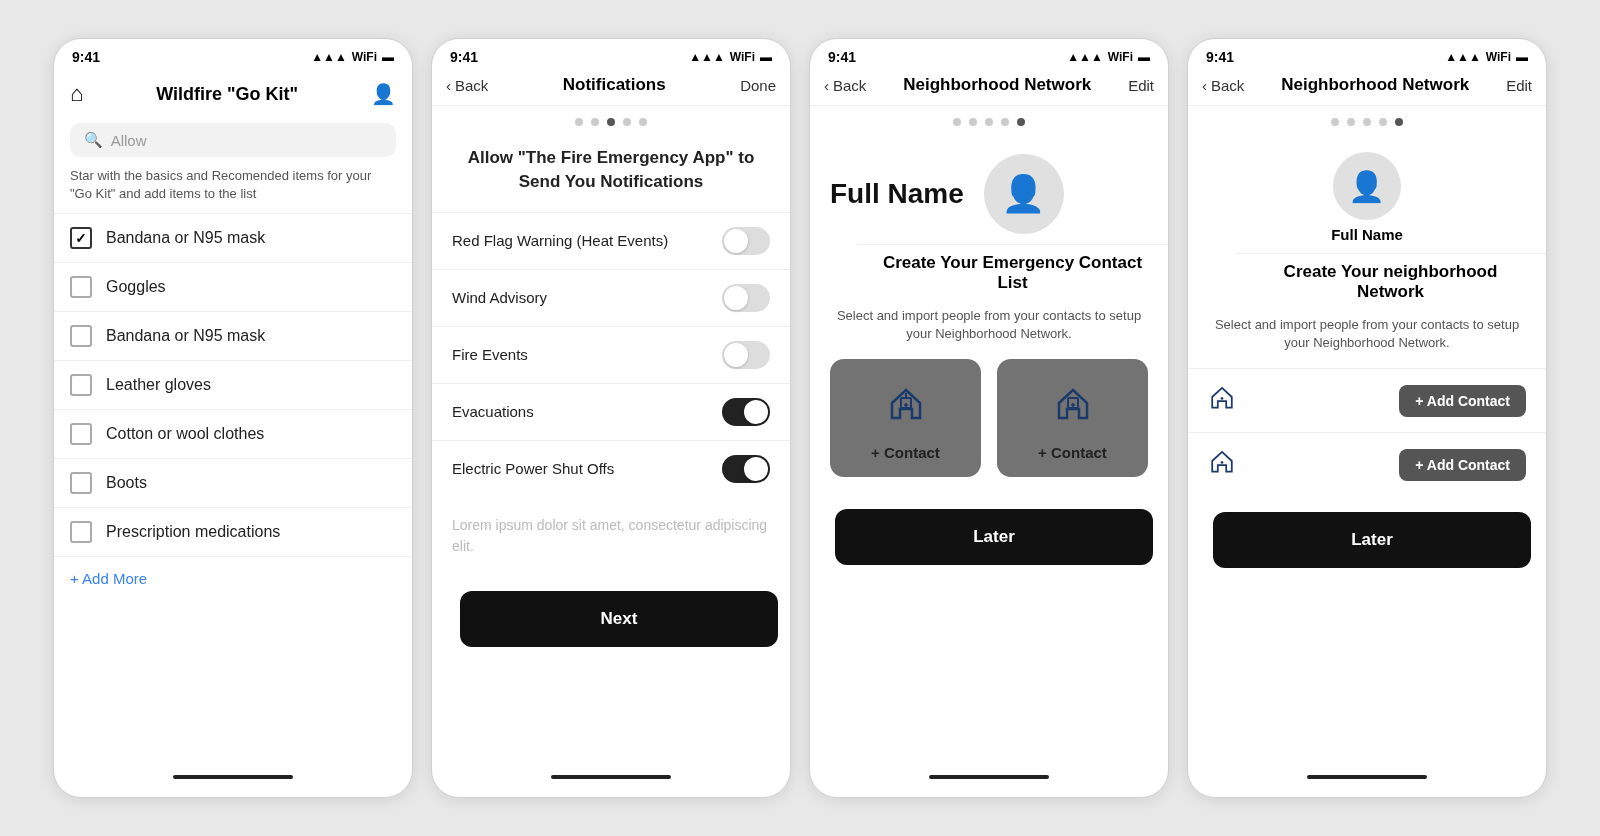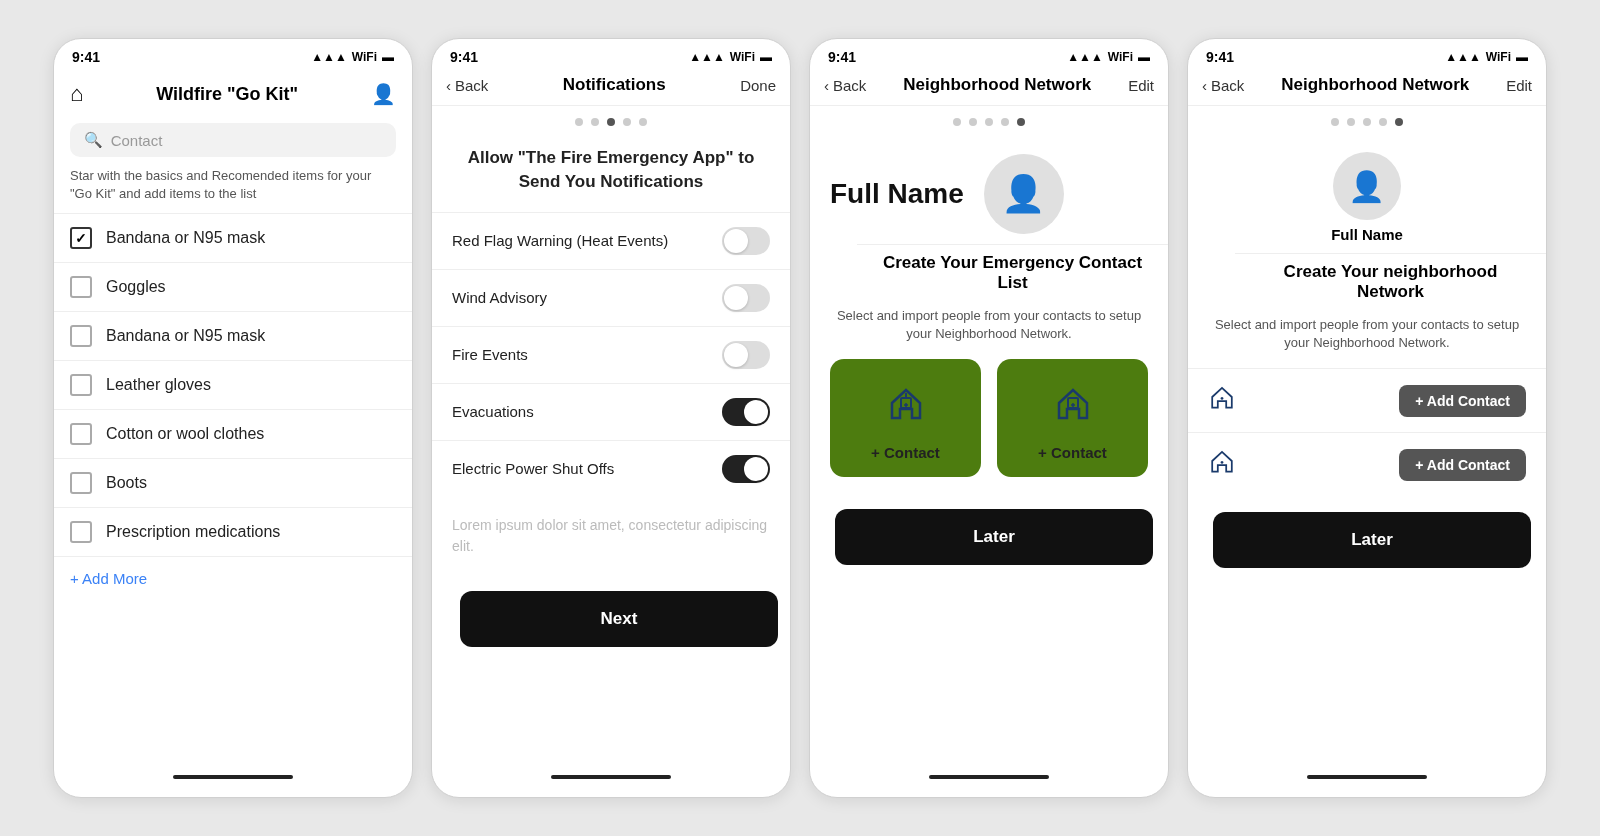--- a/index.html
+++ b/index.html
@@ -230,21 +230,21 @@
       line-height: 1.4;
     }
     .contact-cards {
       display: flex;
       gap: 16px;
       padding: 0 20px 16px 20px;
       justify-content: center;
     }
     .contact-card {
       flex: 1;
-      background: #4d7c0f;
+      background: #737373;
       border-radius: 14px;
       padding: 24px 12px 16px 12px;
       display: flex;
       flex-direction: column;
       align-items: center;
       gap: 12px;
       cursor: pointer;
     }
     .house-icon-big {
       font-size: 36px;
@@ -302,21 +302,21 @@
         <span>▬</span>
       </div>
     </div>
     <div class="screen1-header">
       <span class="home-icon">⌂</span>
       <span class="title">Wildfire "Go Kit"</span>
       <span class="profile-icon">👤</span>
     </div>
     <div class="search-bar">
       <span>🔍</span>
-      <span>Contact</span>
+      <span>Allow</span>
     </div>
     <div class="description-text">Star with  the basics and Recomended items for your "Go Kit" and add items to the list</div>
 
     <div class="checklist-item">
       <div class="checkbox checked">✓</div>
       <span class="item-label">Bandana or N95 mask</span>
     </div>
     <div class="checklist-item">
       <div class="checkbox"></div>
       <span class="item-label">Goggles</span>

